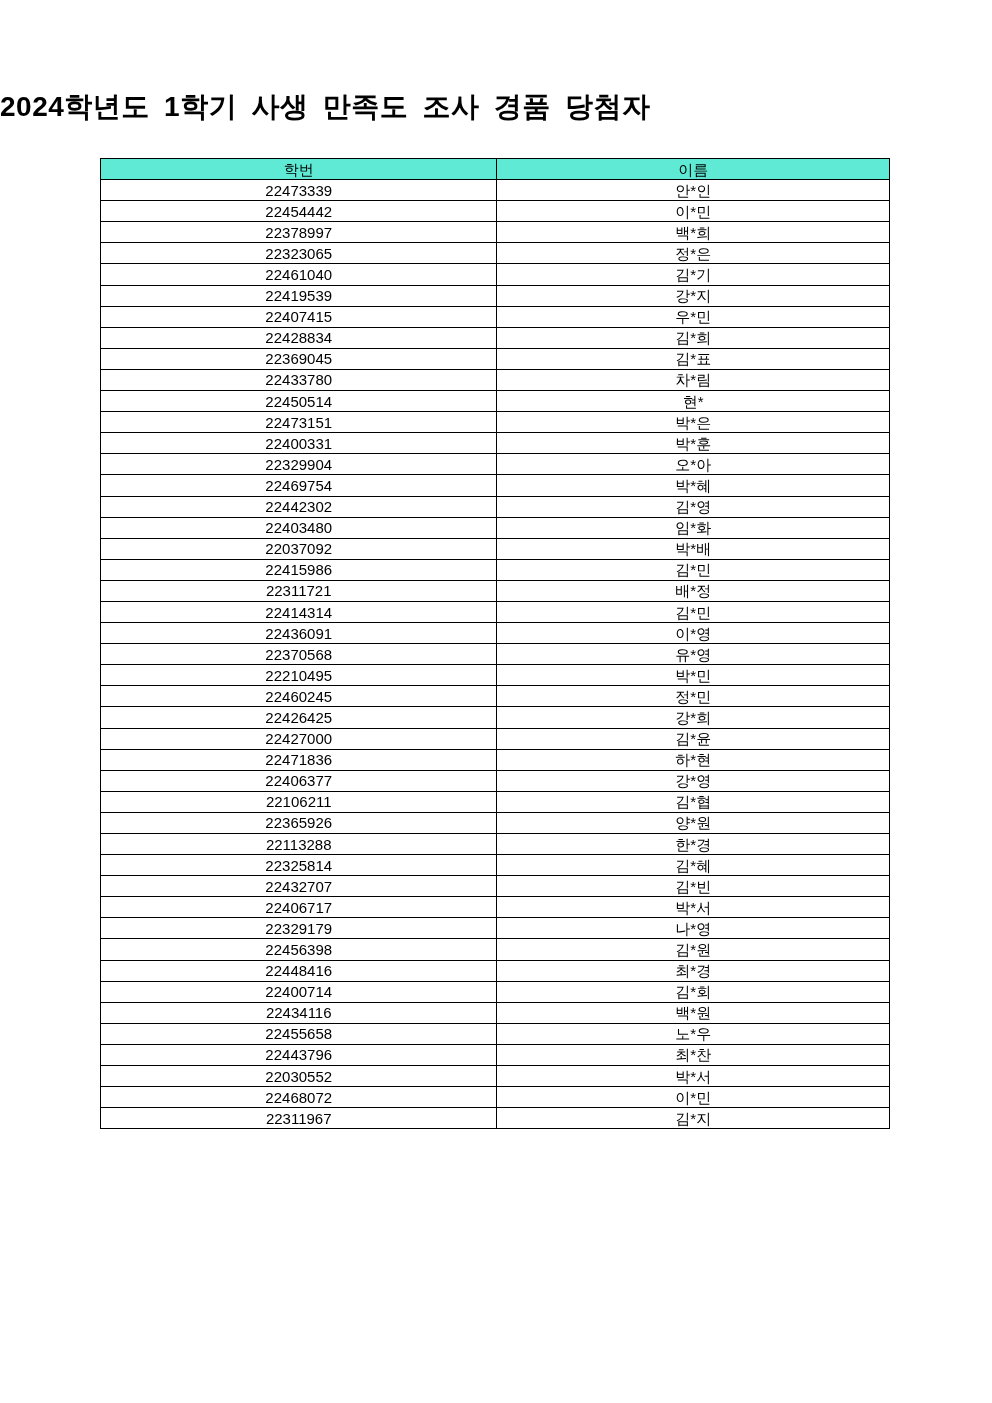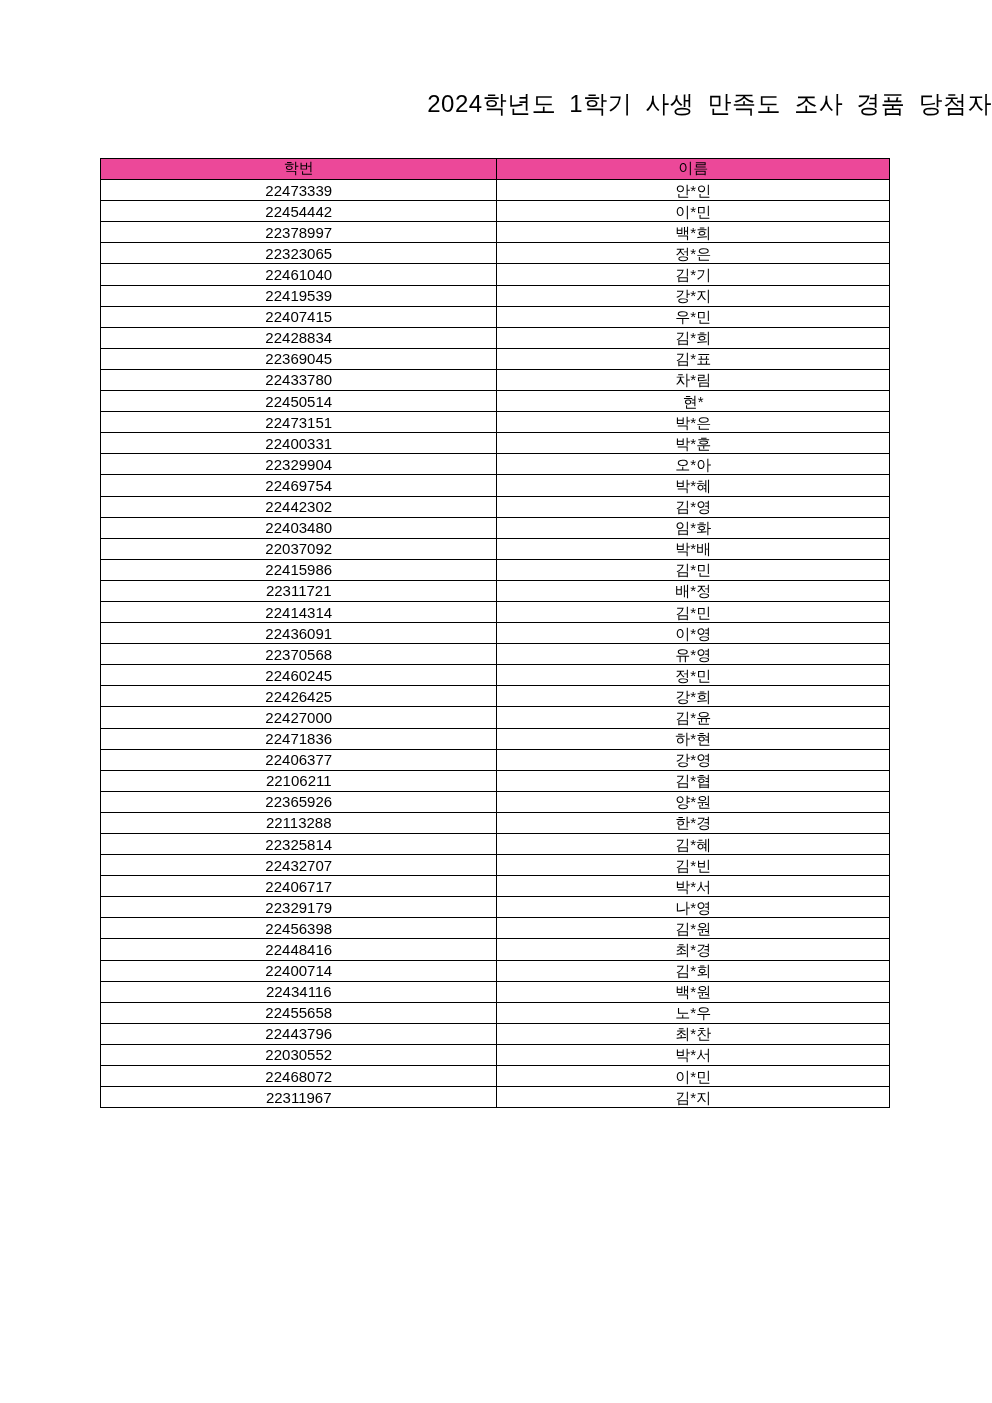--- a/index.html
+++ b/index.html
@@ -14,23 +14,23 @@
     width: 992px;
     height: 1403px;
     background: #ffffff;
     overflow: hidden;
   }
   .doc-title {
     position: absolute;
     top: 88px;
     left: 0;
     width: 100%;
-    text-align: right;
-    font-size: 24px;
-    font-weight: normal;
+    text-align: left;
+    font-size: 28px;
+    font-weight: bold;
     letter-spacing: 0.5px;
     word-spacing: 6px;
     color: #000000;
   }
   table.winners {
     position: absolute;
     top: 158px;
     left: 100px;
     width: 790px;
     border-collapse: collapse;
@@ -42,22 +42,21 @@
     font-size: 15px;
     line-height: 1.0;
     text-align: center;
     vertical-align: middle;
     padding: 0;
     overflow: hidden;
     white-space: nowrap;
   }
   table.winners th {
     font-weight: normal;
-    background: #ec4899;
-    font-family: Liberation Mono, monospace;
+    background: #5eead4;
   }
   col.c-id   { width: 50.25%; }
   col.c-name { width: 49.75%; }
 </style>
 </head>
 <body>
 
 <div class="page">
 
   <div class="doc-title">2024학년도 1학기 사생 만족도 조사 경품 당첨자</div>
@@ -161,20 +160,24 @@
         </tr>
         <tr>
           <td>22436091</td>
           <td>이*영</td>
         </tr>
         <tr>
           <td>22370568</td>
           <td>유*영</td>
         </tr>
         <tr>
+          <td>22210495</td>
+          <td>박*민</td>
+        </tr>
+        <tr>
           <td>22460245</td>
           <td>정*민</td>
         </tr>
         <tr>
           <td>22426425</td>
           <td>강*희</td>
         </tr>
         <tr>
           <td>22427000</td>
           <td>김*윤</td>

